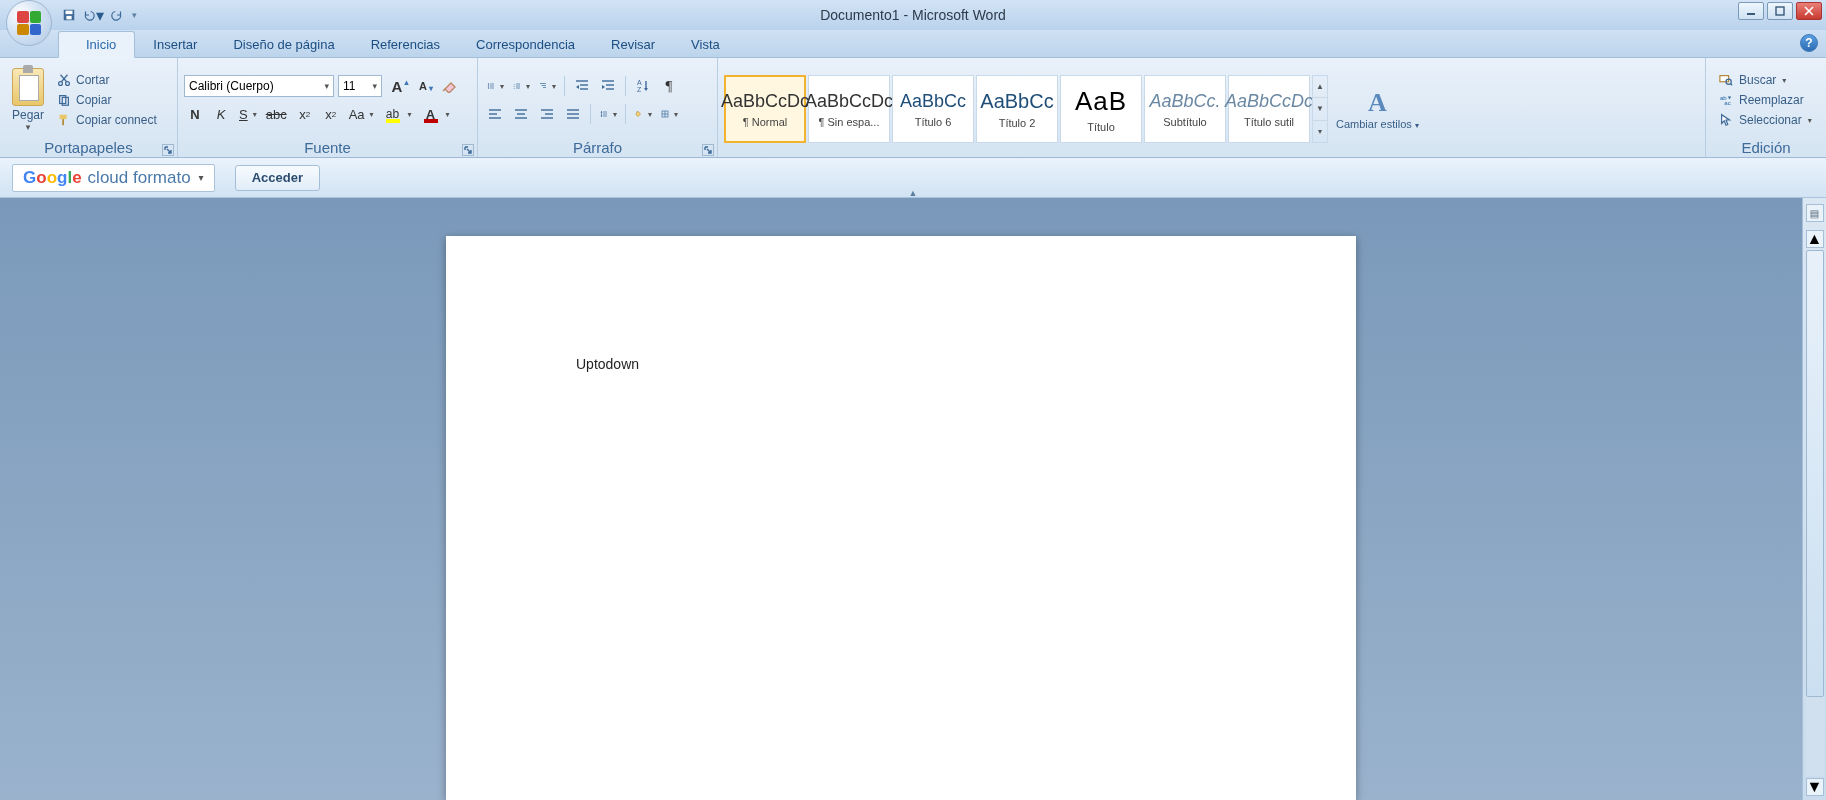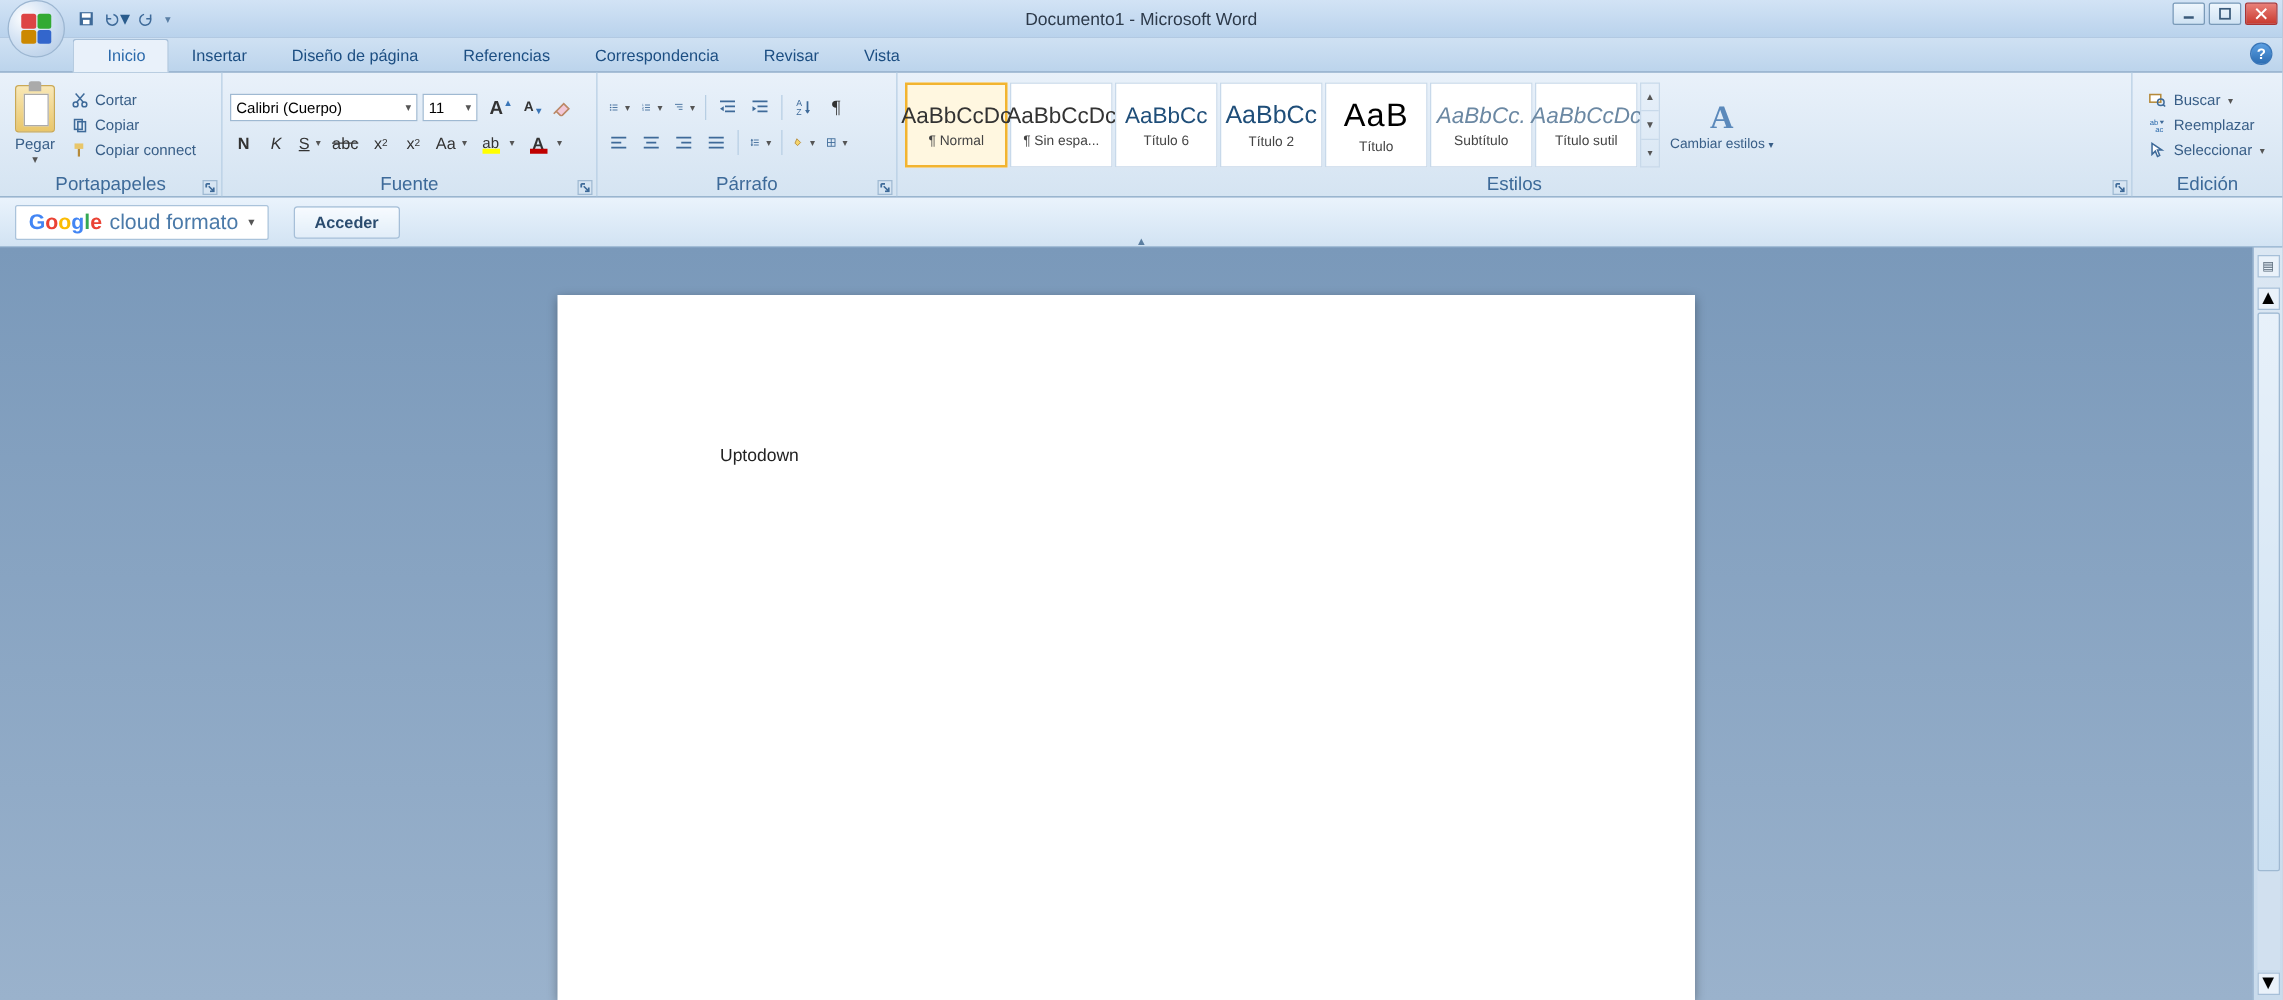--- a/index.html
+++ b/index.html
@@ -444,25 +444,20 @@
       <div class="gal-scroll">
           <div>▲</div>
           <div>▼</div>
           <div>▾</div>
         </div>
       <div class="chg-styles">
         <div class="chg-icon">A</div>
         <div class="chg-lbl"><span>Cambiar estilos</span> <span style="font-size:8px;">▾</span></div>
       </div>
     </div>
-    <div class="group-label"><span>Estilos</span><div class="dlg-launch">
-          <svg viewBox="0 0 8 8">
-            <path d="M1 1 L1 4 M1 1 L4 1 M3 3 L7 7 M7 4 L7 7 L4 7"></path>
-          </svg>
-        </div></div>
   </div>
 
   <div class="group" style="width:120px;border-right:none;">
     <div class="group-body">
         <div class="edit-col">
       <div class="edit-item">
             <svg viewBox="0 0 16 16">
               <rect x="1" y="3" width="10" height="7" fill="#fff" stroke="#b58a3a"></rect>
               <circle cx="11" cy="10" r="3"></circle>
               <line x1="13" y1="12" x2="15" y2="14"></line>

